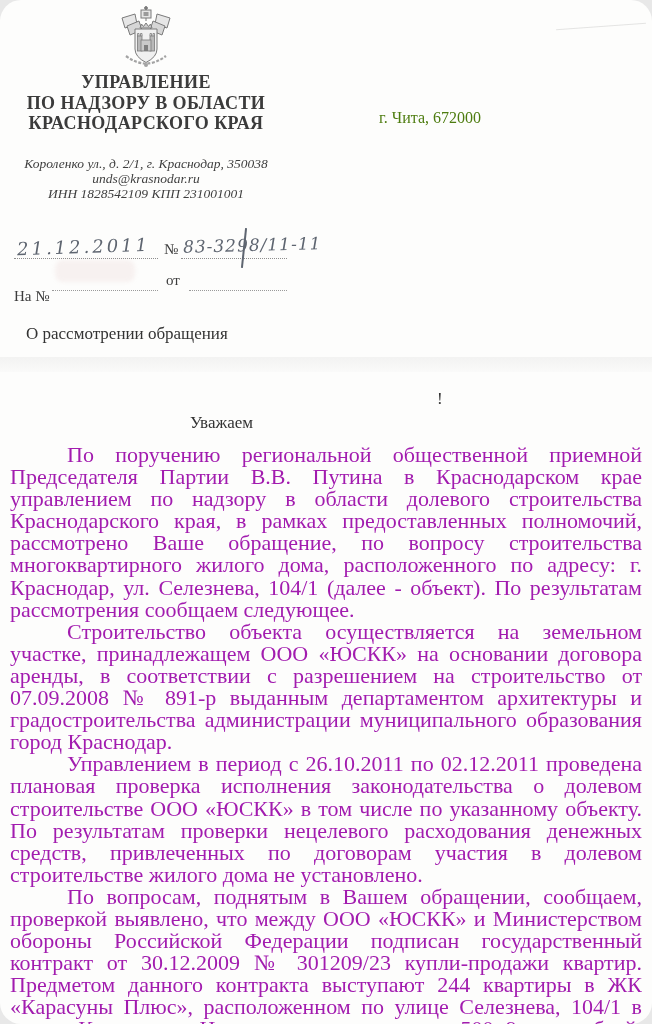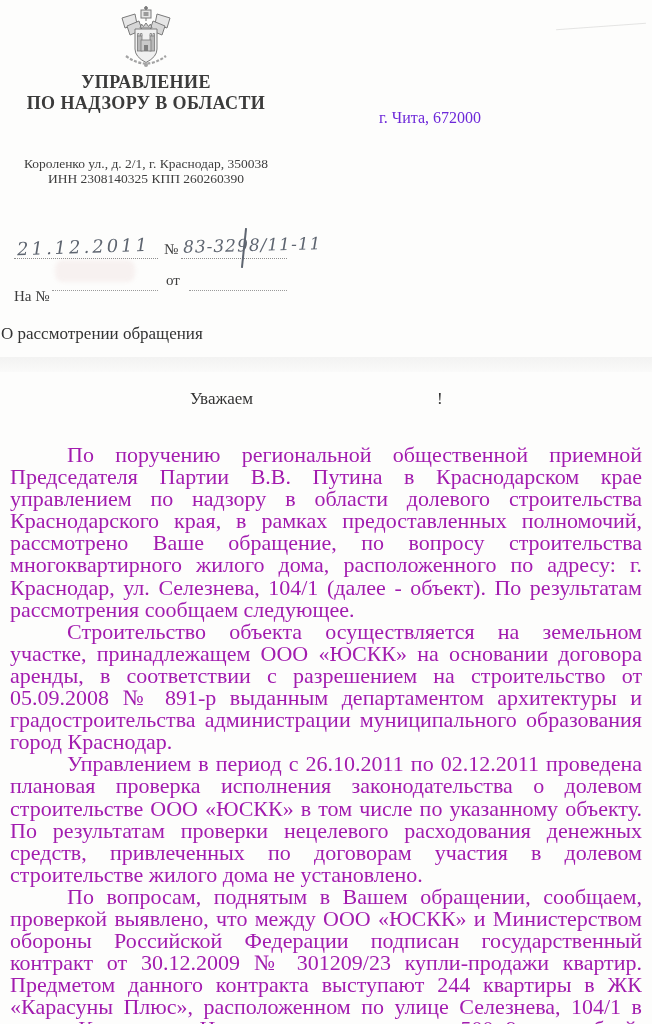--- a/index.html
+++ b/index.html
@@ -4,43 +4,45 @@
 <style>
   html, body { margin: 0; padding: 0; background: #e8e8e8; }
   .page {
     position: relative;
     width: 652px; height: 1024px;
     margin: 0 auto;
     background: #fdfdfc;
     overflow: hidden;
     font-family: "Liberation Serif", "DejaVu Serif", serif;
     color: #2f2f2f;
+    border-radius: 21px;
   }
 
   
   .coat {
     position: absolute; left: 112px; top: 5px; width: 68px; height: 68px;
   }
   .org-name {
     position: absolute; left: 0; top: 72px; width: 292px;
     text-align: center;
     font-weight: bold;
     font-size: 18px; line-height: 20.5px;
     letter-spacing: 0.4px;
     color: #3b3b3b;
   }
   .addr {
     position: absolute; left: 0; top: 157px; width: 292px;
     text-align: center;
     font-size: 13.5px; line-height: 14.8px;
     color: #3e3e3e;
+    font-style: italic;
   }
   .city {
     position: absolute; left: 379px; top: 109px;
-    font-size: 16px; color: #6d28d9;
+    font-size: 16px; color: #4d7c0f;
   }
 
   
   .hand {
     font-family: "DejaVu Serif", serif;
     font-style: italic;
     color: #5e6570;
   }
   .hand-date {
     position: absolute; left: 17px; top: 236px;
@@ -62,31 +64,31 @@
   .ot-label { position: absolute; left: 166px; top: 272px; font-size: 15px; color: #3c3c3c; }
   .ot-line { position: absolute; left: 189px; top: 290px; width: 98px; border-bottom: 1.5px dotted #9a9a9a; }
   .stamp-smudge {
     position: absolute; left: 55px; top: 260px; width: 80px; height: 22px;
     background: rgba(205, 160, 160, 0.12);
     border-radius: 8px;
     filter: blur(2px);
   }
 
   
-  .subject { position: absolute; left: 1px; top: 324px; font-size: 17px; color: #333; }
+  .subject { position: absolute; left: 26px; top: 324px; font-size: 17px; color: #333; }
   .scan-band {
     position: absolute; left: 0; top: 357px; width: 652px; height: 15px;
     background: linear-gradient(to bottom, rgba(60,60,60,0.055), rgba(60,60,60,0.015));
   }
   .scan-diag {
     position: absolute; left: 556px; top: 26px; width: 90px; height: 1px;
     background: rgba(80,80,80,0.14); transform: rotate(-4deg);
   }
   .salutation { position: absolute; left: 0; top: 389px; width: 652px; font-size: 17px; color: #333; }
-  .salutation .word { position: absolute; left: 190px; }
+  .salutation .word { position: absolute; left: 190px; margin-top: 24px; }
   .salutation .excl { position: absolute; left: 437px; }
 
   
   .body {
     position: absolute; left: 10px; top: 444px; width: 632px;
     font-size: 22px; line-height: 22.1px;
     text-align: justify;
     color: #a21caf;
   }
   .body p { margin: 0; text-indent: 57px; }
@@ -127,25 +129,27 @@
 
         <path d="M14 51 Q34 66 54 51" fill="none" stroke="#a3a3a3" stroke-width="2.2" stroke-dasharray="3 1.6"></path>
         <circle cx="34" cy="60" r="2" fill="#a3a3a3" stroke="none"></circle>
       </g>
     </svg>
   </div>
 
   <div class="org-name">
     <div>УПРАВЛЕНИЕ</div>
     <div>ПО НАДЗОРУ В ОБЛАСТИ</div>
+    <div>КРАСНОДАРСКОГО КРАЯ</div>
   </div>
 
   <div class="addr">
     <div>Короленко ул., д. 2/1, г. Краснодар, 350038</div>
-    <div>ИНН 2308140325 КПП 260260390</div>
+    <div>unds@krasnodar.ru</div>
+    <div>ИНН 1828542109 КПП 231001001</div>
   </div>
 
   <div class="city">г. Чита, 672000</div>
 
   <div class="stamp-smudge"></div>
   <span class="hand hand-date">21.12.2011</span>
   <span class="date-line"></span>
   <span class="num-sign">№</span>
   <span class="hand hand-num">83-3298/11-11</span>
   <span class="num-line"></span>
@@ -160,18 +164,18 @@
   <div class="scan-band"></div>
   <div class="scan-diag"></div>
 
   <div class="salutation">
     <span class="word">Уважаем</span>
     <span class="excl">!</span>
   </div>
 
   <div class="body">
     <p>По поручению региональной общественной приемной Председателя Партии В.В. Путина в Краснодарском крае управлением по надзору в области долевого строительства Краснодарского края, в рамках предоставленных полномочий, рассмотрено Ваше обращение, по вопросу строительства многоквартирного жилого дома, расположенного по адресу: г. Краснодар, ул. Селезнева, 104/1 (далее - объект). По результатам рассмотрения сообщаем следующее.</p>
-    <p>Строительство объекта осуществляется на земельном участке, принадлежащем ООО «ЮСКК» на основании договора аренды, в соответствии с разрешением на строительство от 05.09.2008 № 891-р выданным департаментом архитектуры и градостроительства администрации муниципального образования город Краснодар.</p>
+    <p>Строительство объекта осуществляется на земельном участке, принадлежащем ООО «ЮСКК» на основании договора аренды, в соответствии с разрешением на строительство от 07.09.2008 № 891-р выданным департаментом архитектуры и градостроительства администрации муниципального образования город Краснодар.</p>
     <p>Управлением в период с 26.10.2011 по 02.12.2011 проведена плановая проверка исполнения законодательства о долевом строительстве ООО «ЮСКК» в том числе по указанному объекту. По результатам проверки нецелевого расходования денежных средств, привлеченных по договорам участия в долевом строительстве жилого дома не установлено.</p>
     <p>По вопросам, поднятым в Вашем обращении, сообщаем, проверкой выявлено, что между ООО «ЮСКК» и Министерством обороны Российской Федерации подписан государственный контракт от 30.12.2009 № 301209/23 купли-продажи квартир. Предметом данного контракта выступают 244 квартиры в ЖК «Карасуны Плюс», расположенном по улице Селезнева, 104/1 в городе Краснодаре. Цена контракта составляет 500, 9 млн. рублей. Министерством обороны Российской Федерации по государственному контракту перечислены денежные средства в виде аванса 30%.</p>
   </div>
 
 </div>
 
 </body></html>

